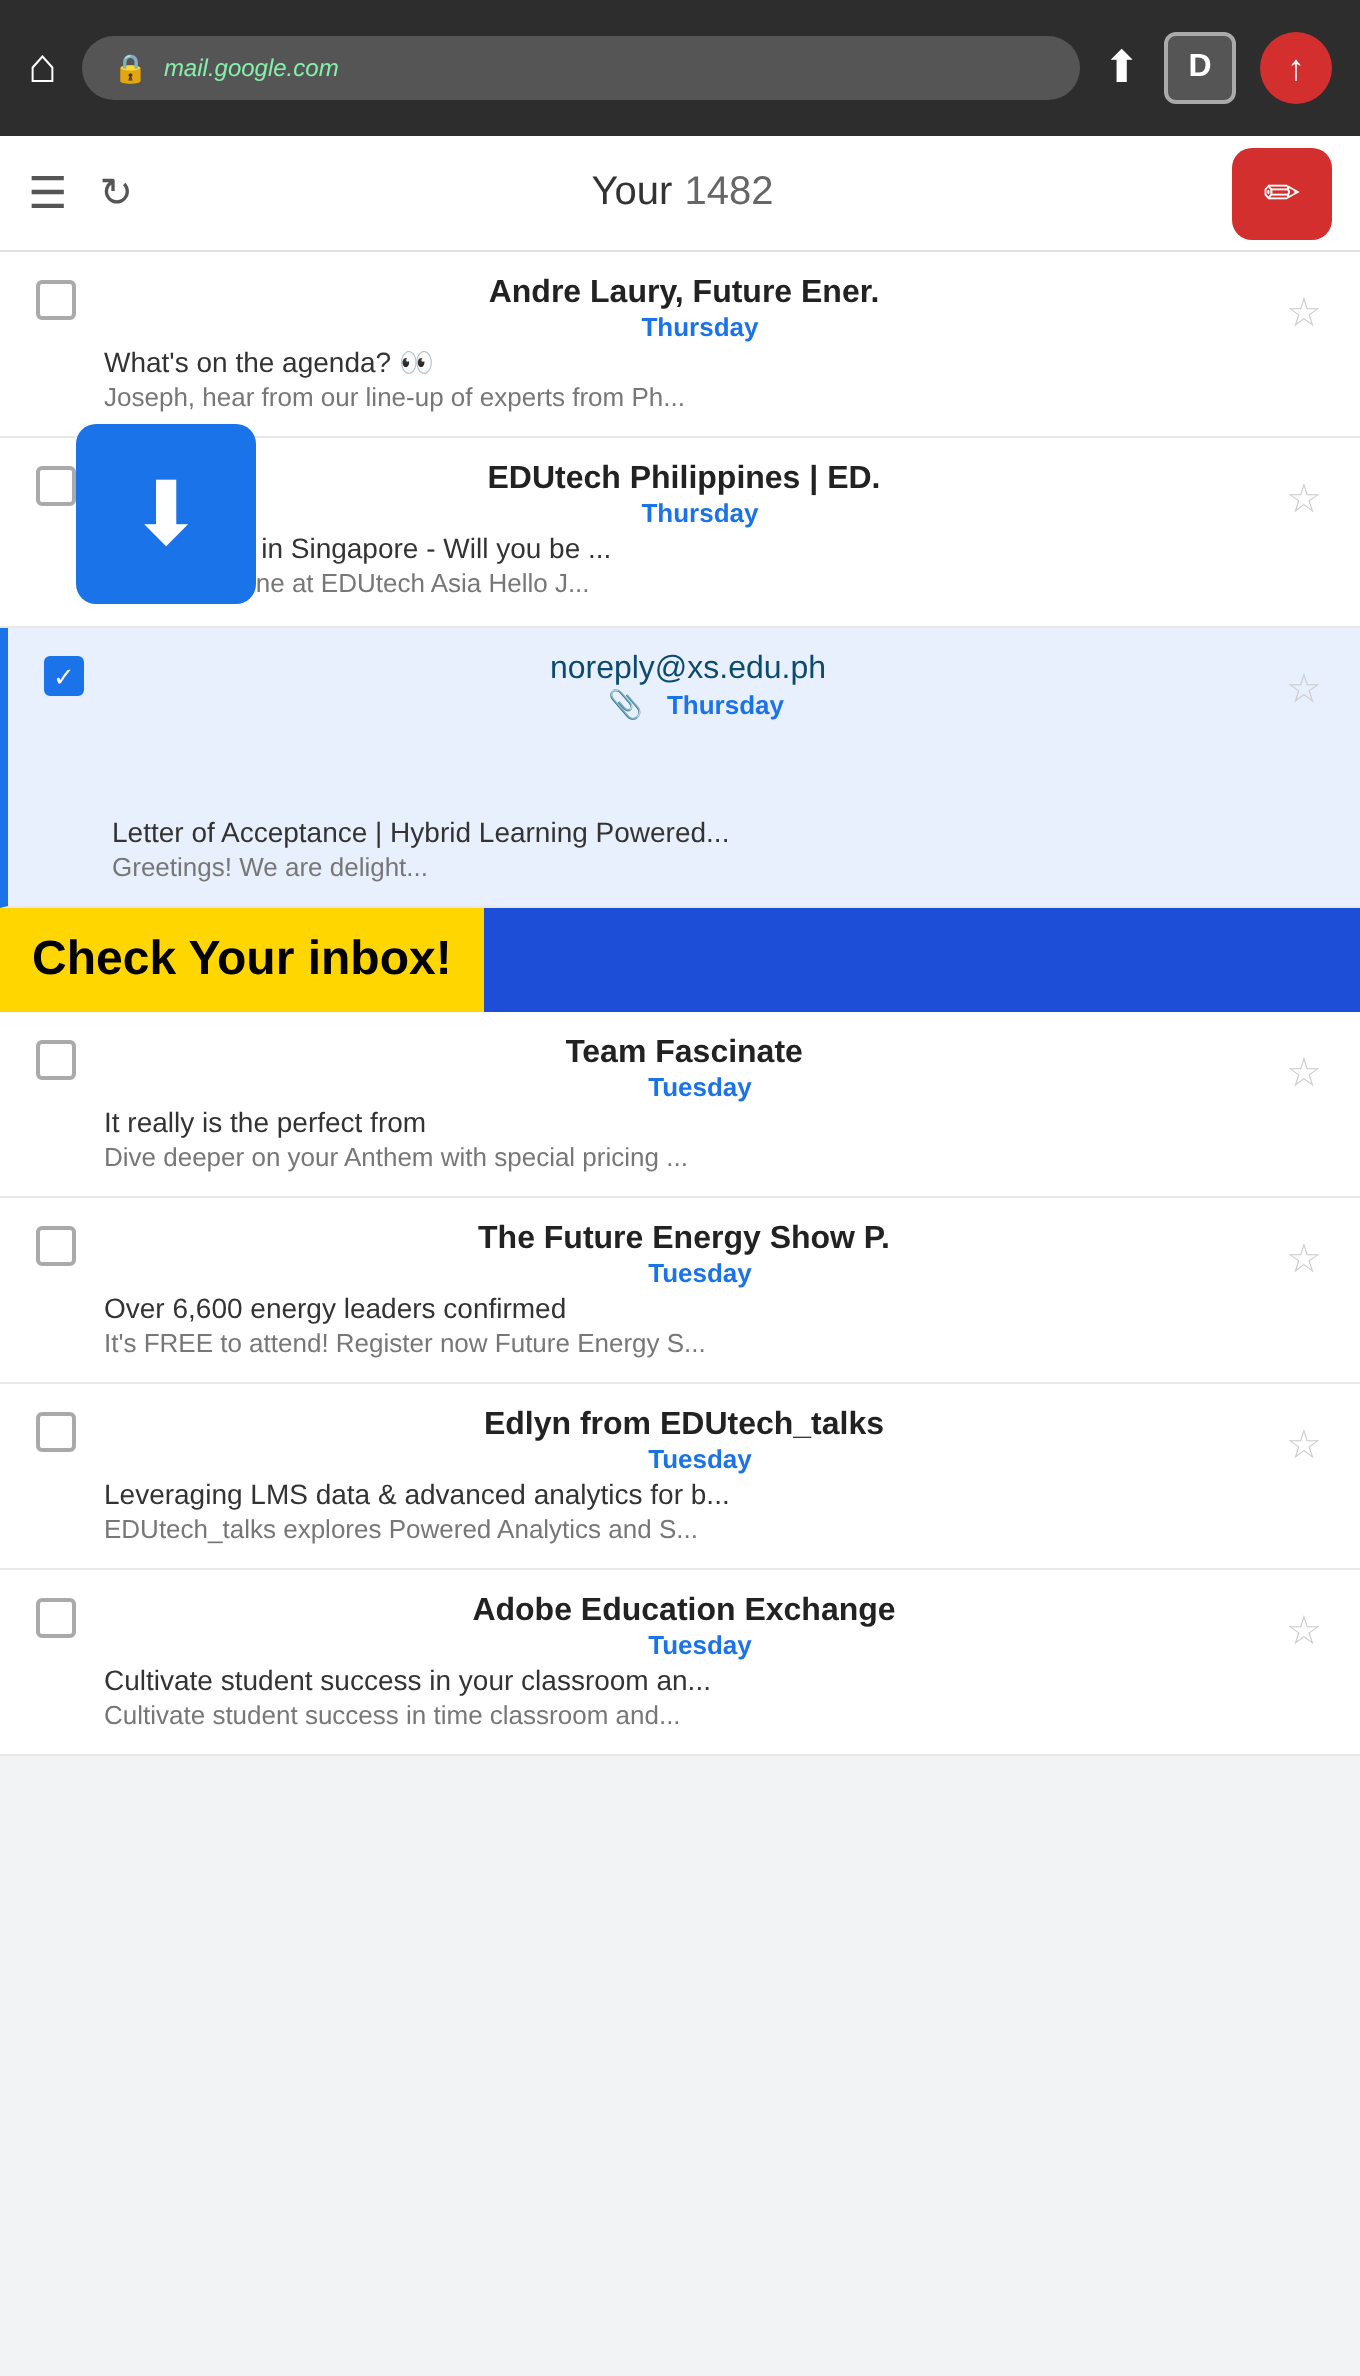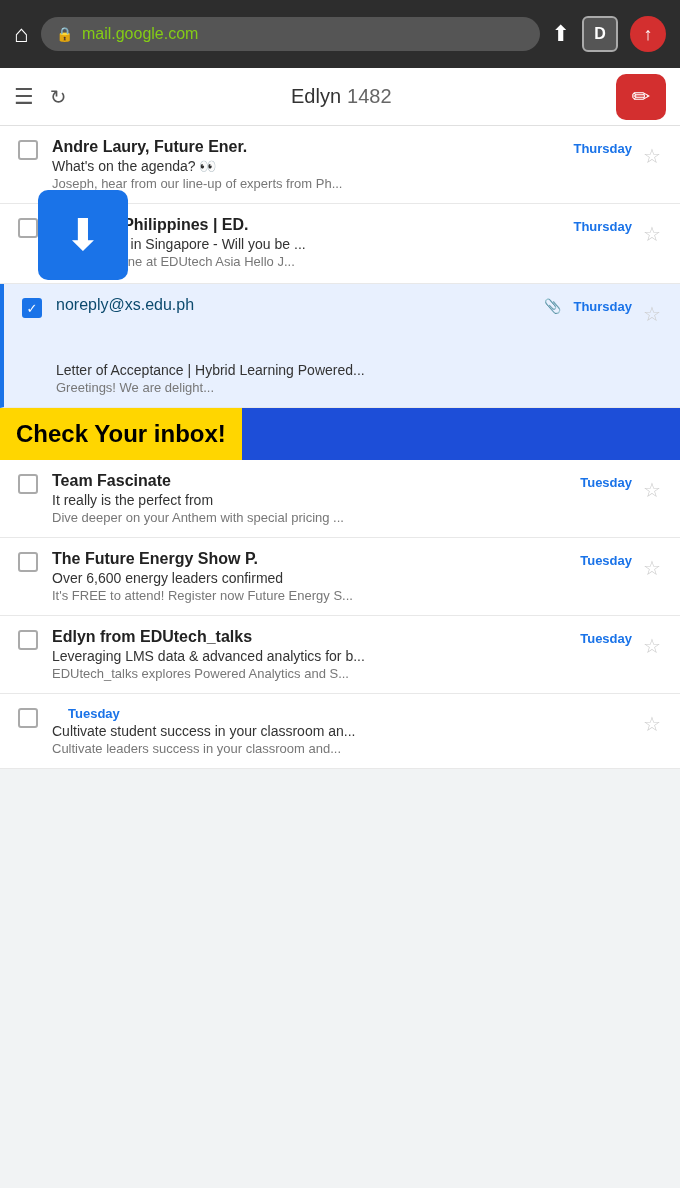--- a/index.html
+++ b/index.html
@@ -26,22 +26,23 @@
       padding: 8px 16px;
       display: flex;
       align-items: center;
       gap: 8px;
     }
     .browser-url-lock {
       color: #ccc;
       font-size: 14px;
     }
     .browser-url-text {
-      color: #84cc16;
-      font-size: 16px;
+      color: #86efac;
+      font-size: 12px;
+      font-style: italic;
     }
     .browser-action-icon {
       color: white;
       font-size: 22px;
     }
     .browser-icon-box {
       background: #555;
       border: 2px solid #aaa;
       border-radius: 6px;
       width: 36px;
@@ -150,22 +151,23 @@
       color: white;
       font-size: 13px;
     }
     .email-content {
       flex: 1;
       min-width: 0;
     }
     .email-header {
       display: flex;
       justify-content: space-between;
-      align-items: flex-end;
+      align-items: center;
       margin-bottom: 2px;
+      flex-direction: column;
     }
     .sender-name {
       font-size: 16px;
       font-weight: bold;
       color: #222;
       flex: 1;
       overflow: hidden;
       text-overflow: ellipsis;
       white-space: nowrap;
     }
@@ -260,21 +262,21 @@
     <span>D</span>
   </div>
   <div class="browser-avatar">
     <span>↑</span>
   </div>
 </div>
 
 <div class="gmail-toolbar">
   <span class="toolbar-menu-icon">☰</span>
   <span class="toolbar-refresh-icon">↻</span>
-  <span class="toolbar-title">Edlyn</span>
+  <span class="toolbar-title">Your</span>
   <span class="toolbar-count">1482</span>
   <div class="toolbar-compose-btn">
     <span class="toolbar-compose-icon">✏</span>
   </div>
 </div>
 
 <div class="email-list">
 
   <div class="email-item">
     <div class="checkbox-area">
@@ -398,25 +400,26 @@
       <span class="star-icon">☆</span>
     </div>
   </div>
 
   <div class="email-item">
     <div class="checkbox-area">
       <div class="checkbox"></div>
     </div>
     <div class="email-content">
       <div class="email-header">
+        <span class="sender-name">Adobe Education Exchange</span>
         <div class="email-date-row">
           <span class="email-date">Tuesday</span>
         </div>
       </div>
       <div class="email-subject">Cultivate student success in your classroom an...</div>
-      <div class="email-preview">Cultivate leaders success in your classroom and...</div>
+      <div class="email-preview">Cultivate student success in time classroom and...</div>
     </div>
     <div class="star-area">
       <span class="star-icon">☆</span>
     </div>
   </div>
 
 </div>
 
 </body></html>

